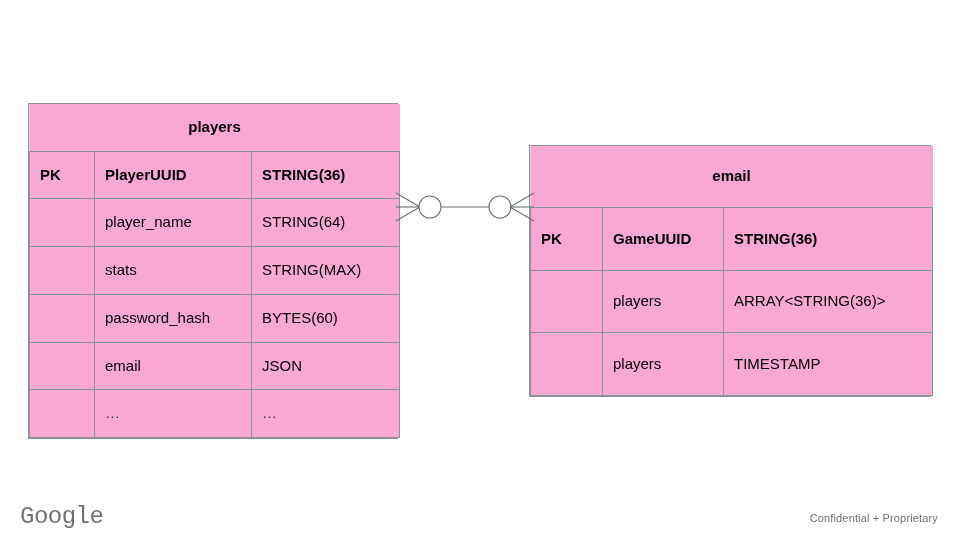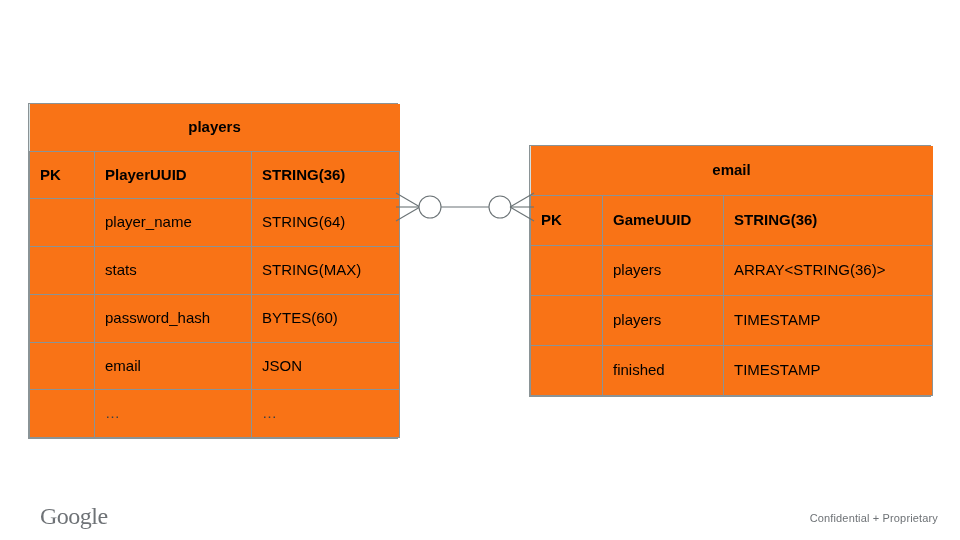--- a/index.html
+++ b/index.html
@@ -31,21 +31,21 @@
     box-sizing: border-box;
   }
   .entity table {
     border-collapse: collapse;
     width: 100%;
     height: 100%;
     table-layout: fixed;
   }
   .entity td {
     border: 1px solid #8a9396;
-    background: #f97316;
+    background: #f9a8d4;
     height: 42px;
     padding: 0 0 0 10px;
     font-size: 15px;
     line-height: 1.1;
     vertical-align: middle;
     white-space: nowrap;
     overflow: hidden;
   }
   .entity td.title {
     text-align: center;
@@ -101,22 +101,21 @@
   }
 
   
   #footer-logo {
     position: absolute;
     left: 20px;
     top: 503px;
     font-size: 24px;
     letter-spacing: -0.5px;
     color: #6e7276;
-    font-family: Liberation Serif, serif;
-    margin-left: 20px;
+    font-family: Liberation Mono, monospace;
   }
   #footer-confidential {
     position: absolute;
     right: 22px;
     top: 512px;
     font-size: 11px;
     color: #6e7276;
     letter-spacing: 0.15px;
   }
 </style>
@@ -189,25 +188,20 @@
         <tr>
           <td class="keycol"></td>
           <td>players</td>
           <td>ARRAY&lt;STRING(36)&gt;</td>
         </tr>
         <tr>
           <td class="keycol"></td>
           <td>players</td>
           <td>TIMESTAMP</td>
         </tr>
-        <tr>
-          <td class="keycol"></td>
-          <td>finished</td>
-          <td>TIMESTAMP</td>
-        </tr>
       </tbody>
     </table>
   </div>
 
   <svg id="relationship-connector" viewBox="0 0 150 52">
     <g fill="none" stroke="#6b7376" stroke-width="1.1">
 
       <g>
         <line x1="30" y1="26" x2="6" y2="12"></line>
         <line x1="30" y1="26" x2="6" y2="26"></line>

